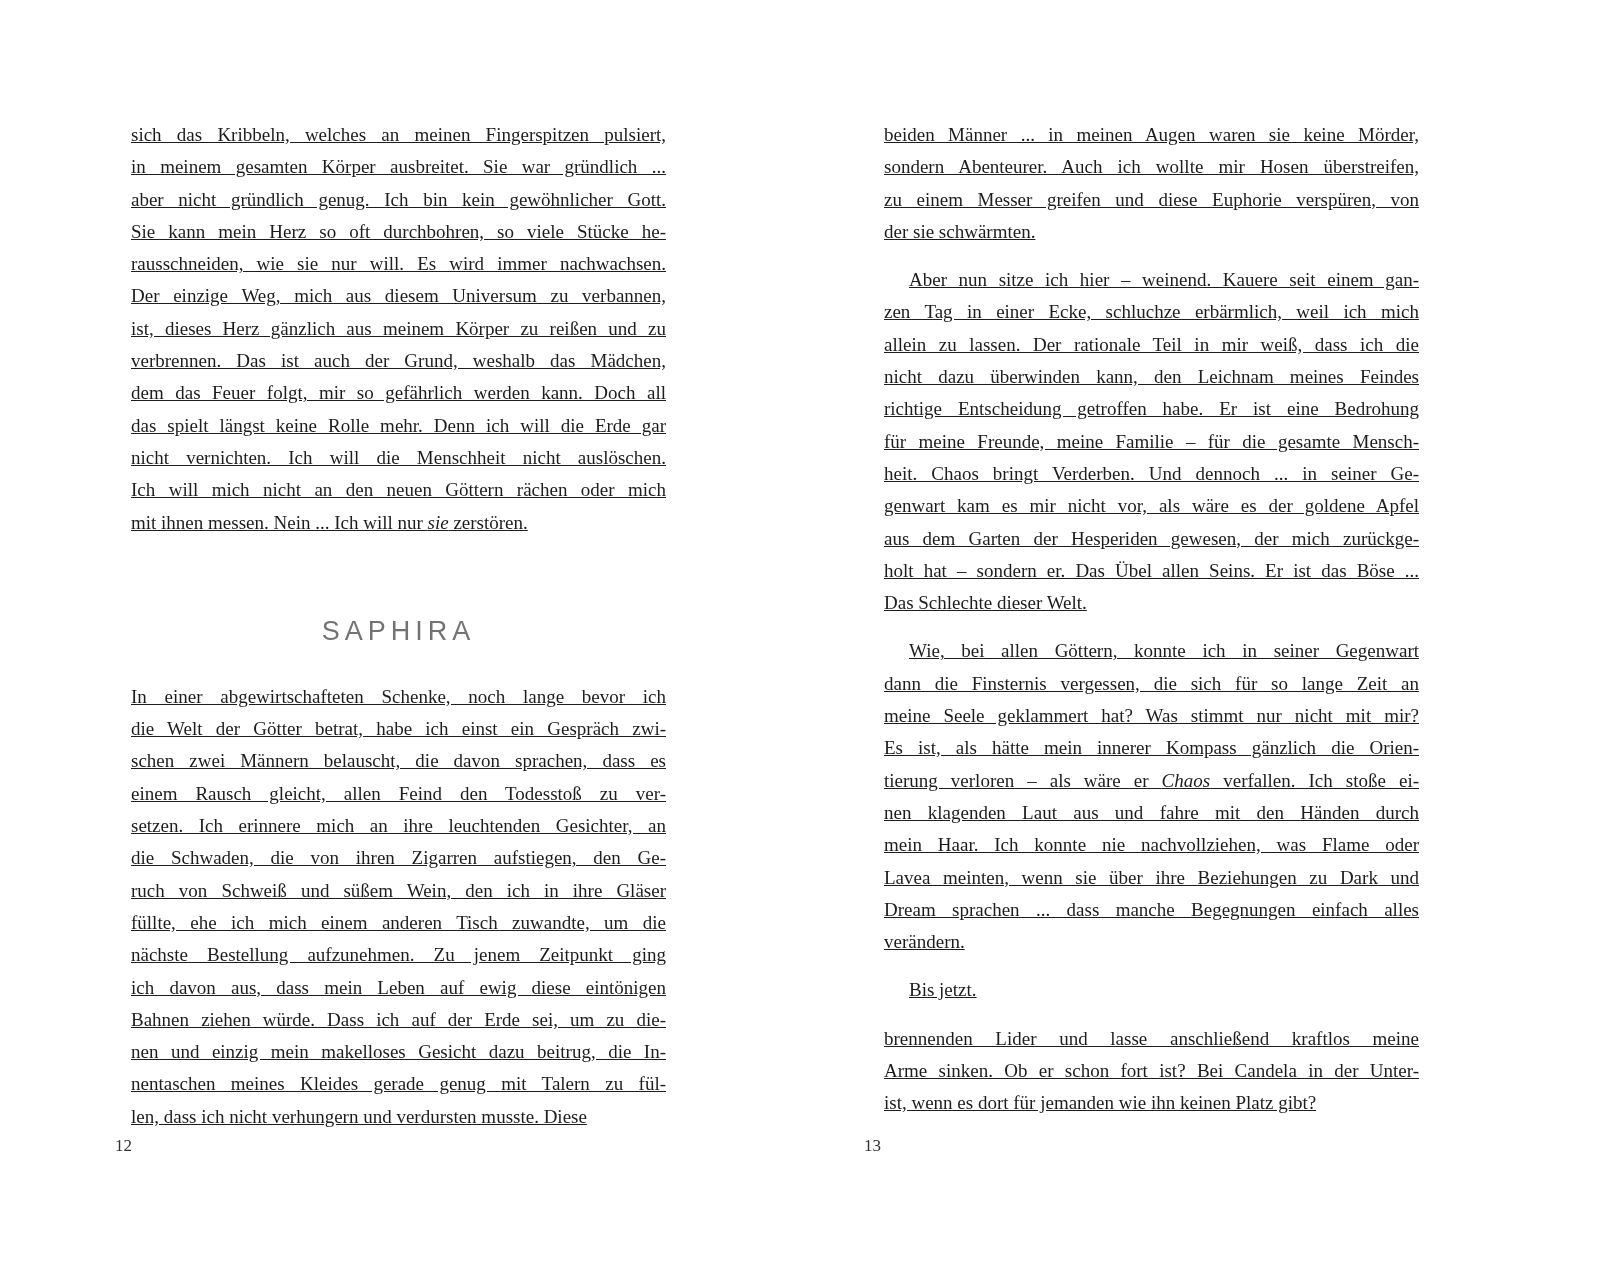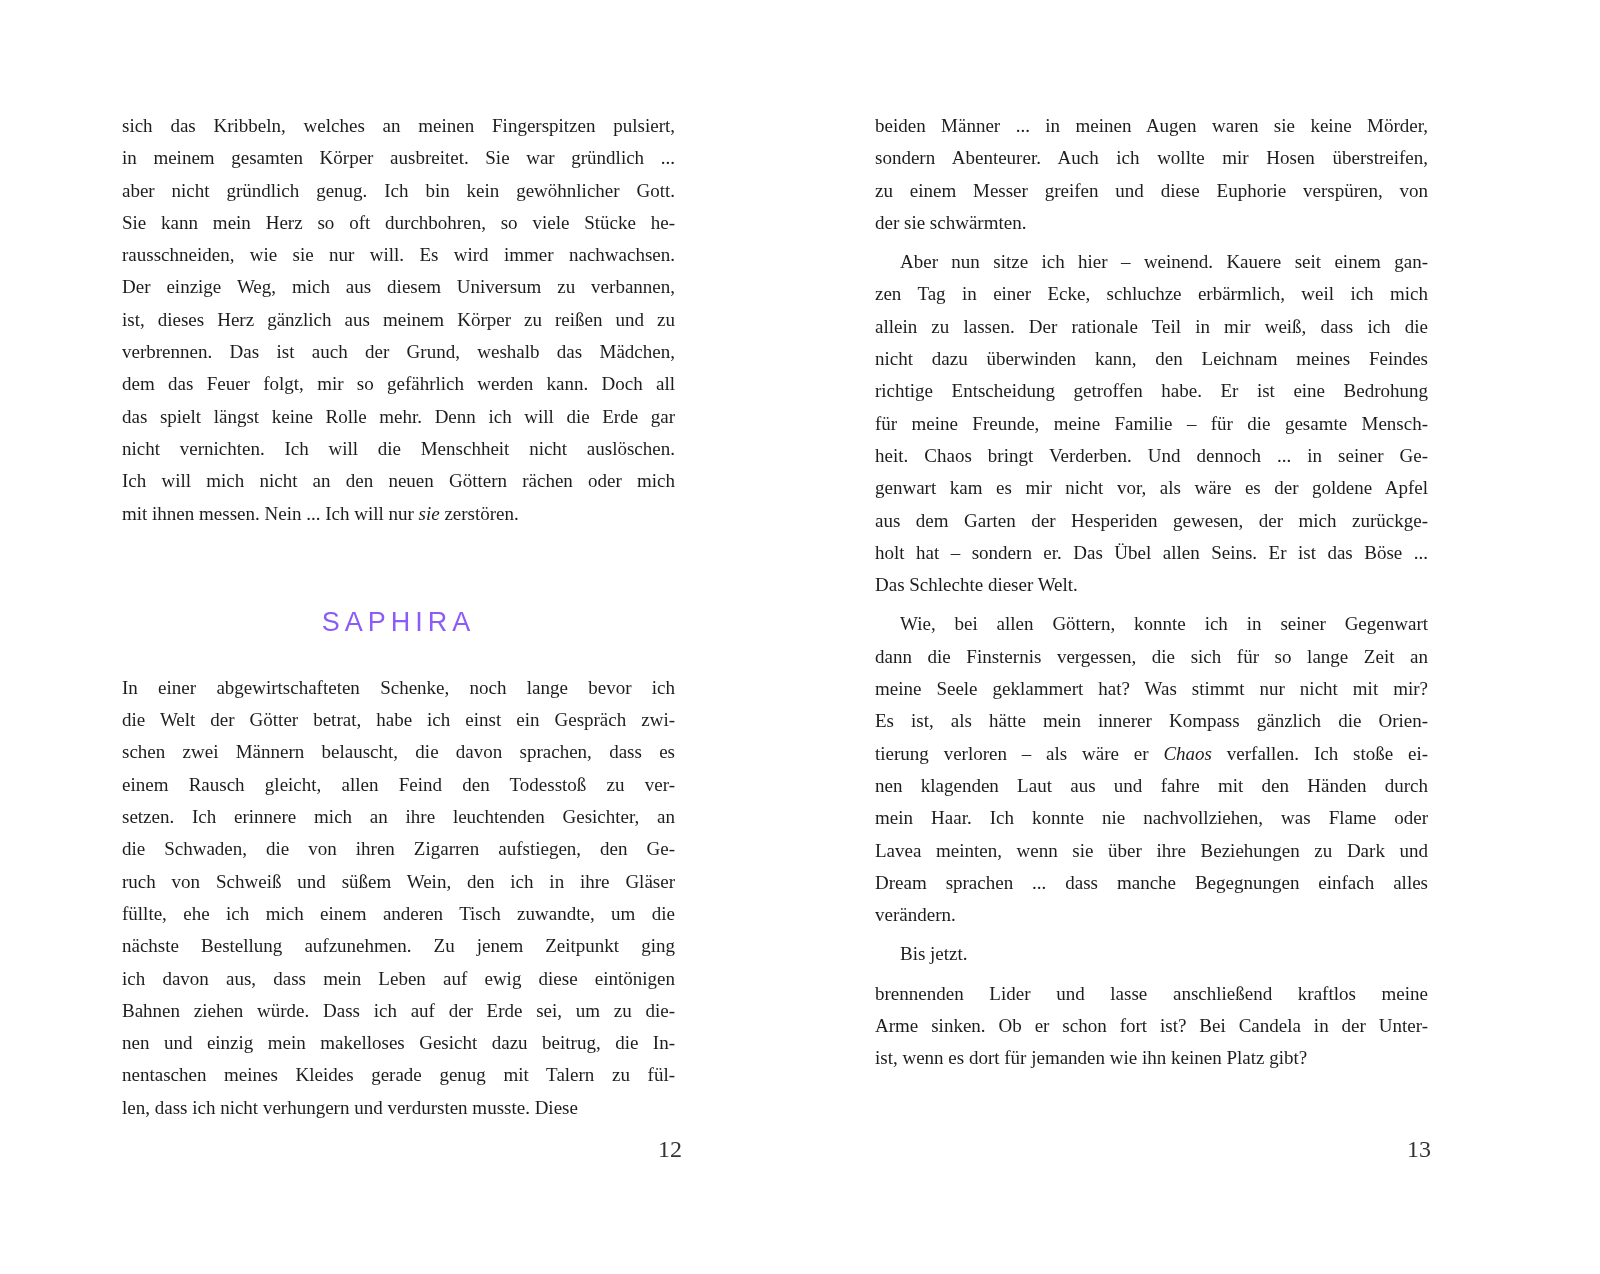--- a/index.html
+++ b/index.html
@@ -18,46 +18,46 @@
   }
   .text-column {
     position: absolute;
     top: 103px;
     width: 567px;
     font-size: 19px;
     line-height: 32.3px;
   }
   .col-left  { left: 115px; }
   .col-right { left: 868px; }
-  .paragraph { margin: 7px; }
+  .paragraph { margin: 16px; text-decoration: underline; }
   .line {
     text-align: justify;
     text-align-last: justify;
     height: 32.3px;
     overflow: visible;
   }
   .line.para-last { text-align-last: left; }
   .line.first-indent { text-indent: 25px; }
   .line i { font-style: italic; }
   .chapter-heading {
     font-family: "Liberation Sans", sans-serif;
     font-weight: 400;
-    color: #8b5cf6;
+    color: #737373;
     text-align: center;
     font-size: 27px;
     line-height: 30px;
     letter-spacing: 5px;
     margin: 77px 0 35px 0;
   }
   .page-number {
     position: absolute;
     top: 1136px;
     width: 567px;
-    text-align: right;
-    font-size: 24px;
+    text-align: left;
+    font-size: 17px;
     color: #333333;
   }
   .page-number.num-left  { left: 115px; }
   .page-number.num-right { left: 864px; }
 </style>
 </head>
 <body>
 
 <div class="spread">
 

